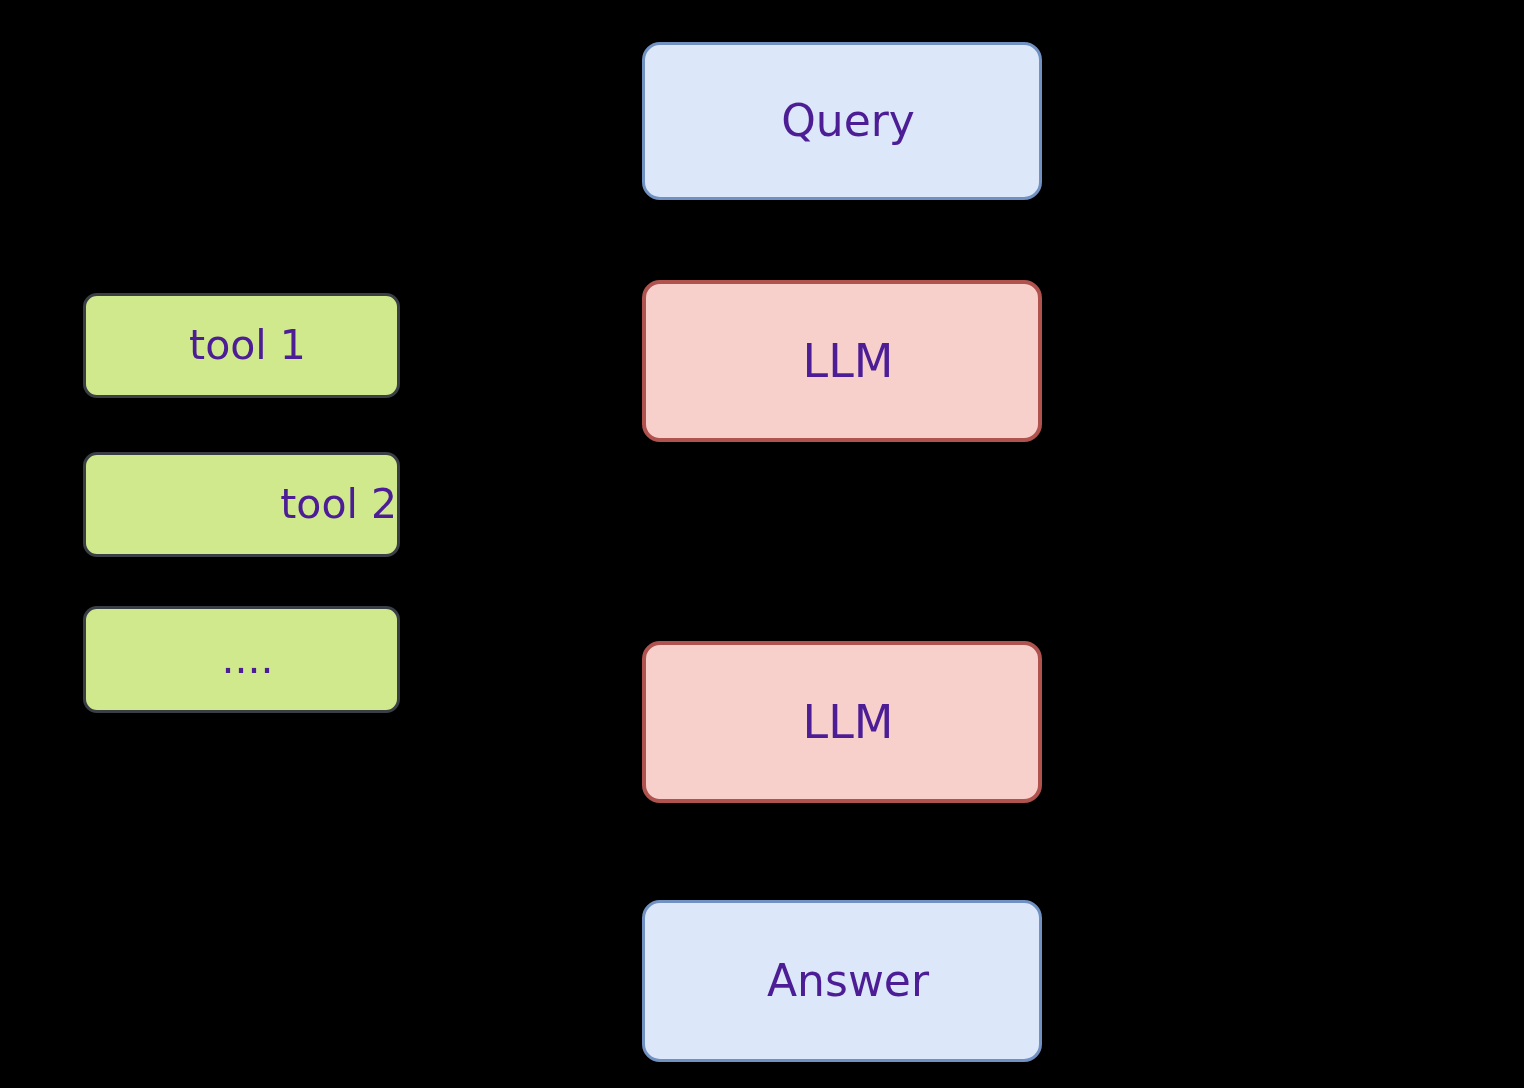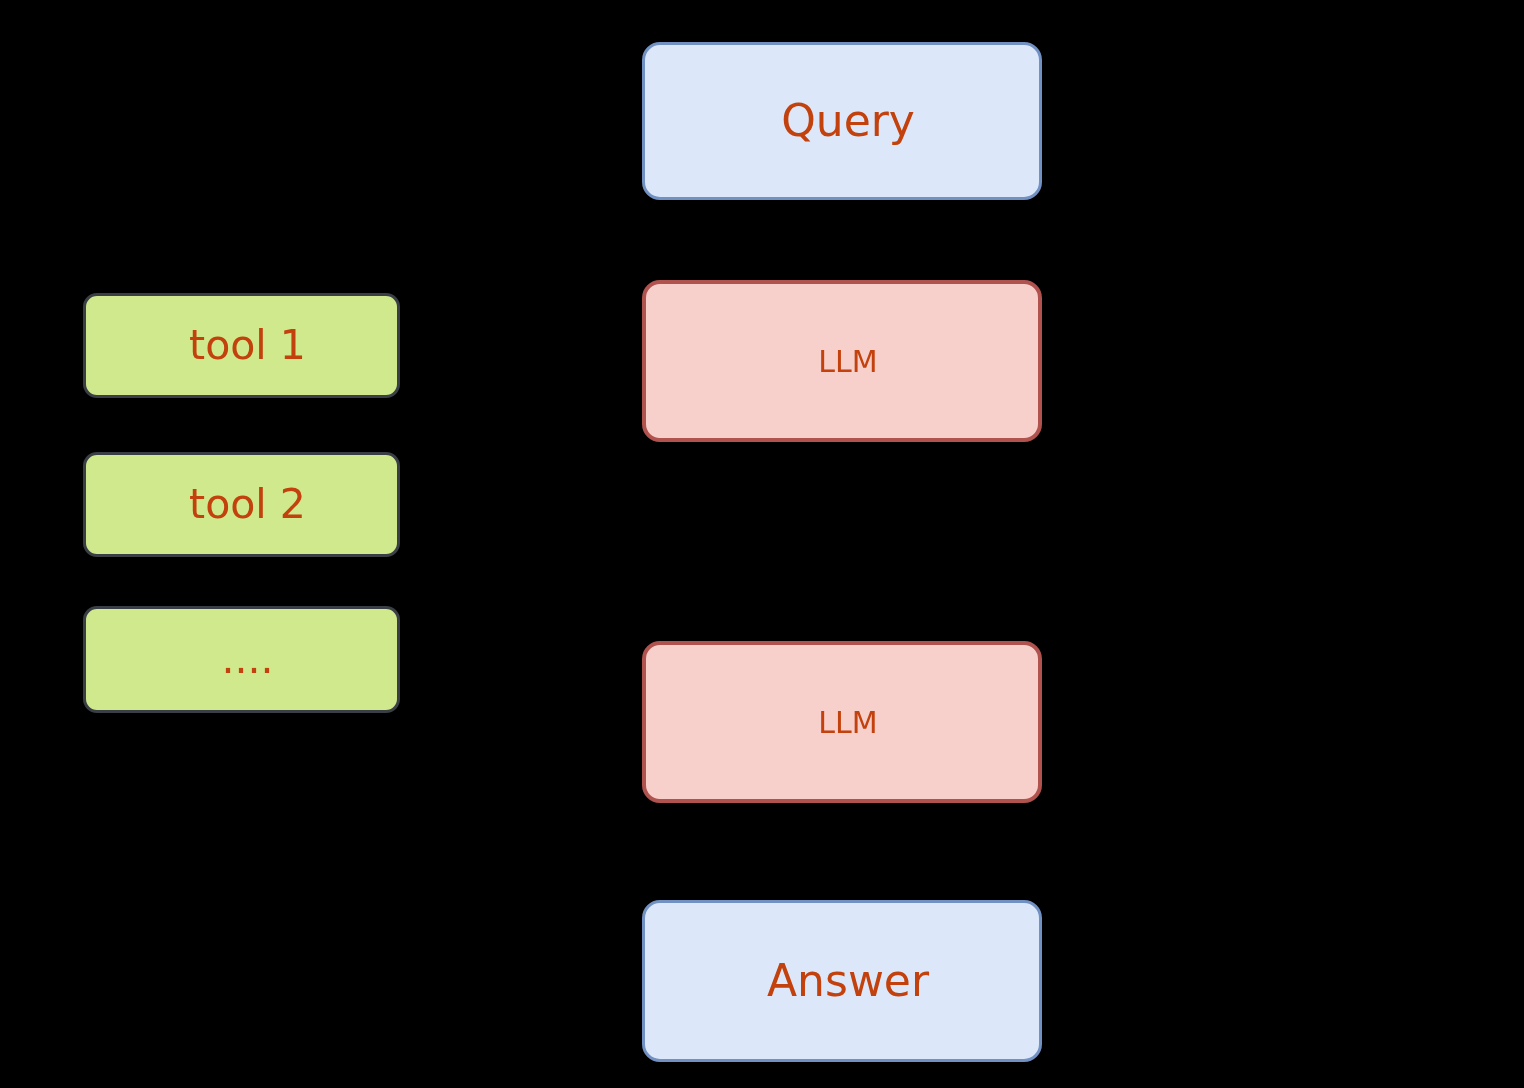--- a/index.html
+++ b/index.html
@@ -14,35 +14,35 @@
     background: #000000;
     overflow: hidden;
     font-family: "DejaVu Sans", sans-serif;
   }
   .node {
     position: absolute;
     box-sizing: border-box;
     display: flex;
     align-items: center;
     justify-content: center;
-    color: #c2410c;
+    color: #4c1d95;
     text-align: center;
     padding-left: 12px;
   }
   .node-endpoint {
     background: #dce8f9;
     border: 3px solid #7191c2;
     border-radius: 18px;
     font-size: 44px;
   }
   .node-llm {
     background: #f7d0cc;
     border: 4px solid #b0534e;
     border-radius: 18px;
-    font-size: 30px;
+    font-size: 46px;
   }
   .node-tool {
     background: #cfe98c;
     border: 3px solid #3a3f46;
     border-radius: 14px;
     font-size: 41px;
   }
   
   .pos-query  { left: 642px; top: 42px;  width: 400px; height: 158px; }
   .pos-llm1   { left: 642px; top: 280px; width: 400px; height: 162px; }
@@ -76,21 +76,21 @@
   </div>
 
   <div class="node node-endpoint pos-answer" style="background-color: rgb(220, 232, 249); border-color: rgb(113, 145, 194); margin-top: 20px;">
     <span class="node-label">Answer</span>
   </div>
 
   <div class="node node-tool pos-tool1" style="background-color: rgb(207, 233, 140); border-color: rgb(58, 63, 70);">
     <span class="node-label">tool 1</span>
   </div>
 
-  <div class="node node-tool pos-tool2" style="background-color: rgb(207, 233, 140); border-color: rgb(58, 63, 70);">
+  <div class="node node-tool pos-tool2" style="background-color: rgb(207, 233, 140); border-color: rgb(58, 63, 70); justify-content: flex-end;">
     <span class="node-label">tool 2</span>
   </div>
 
   <div class="node node-tool pos-dots" style="background-color: rgb(207, 233, 140); border-color: rgb(58, 63, 70);">
     <span class="node-label">....</span>
   </div>
 
 
 </div>
 

